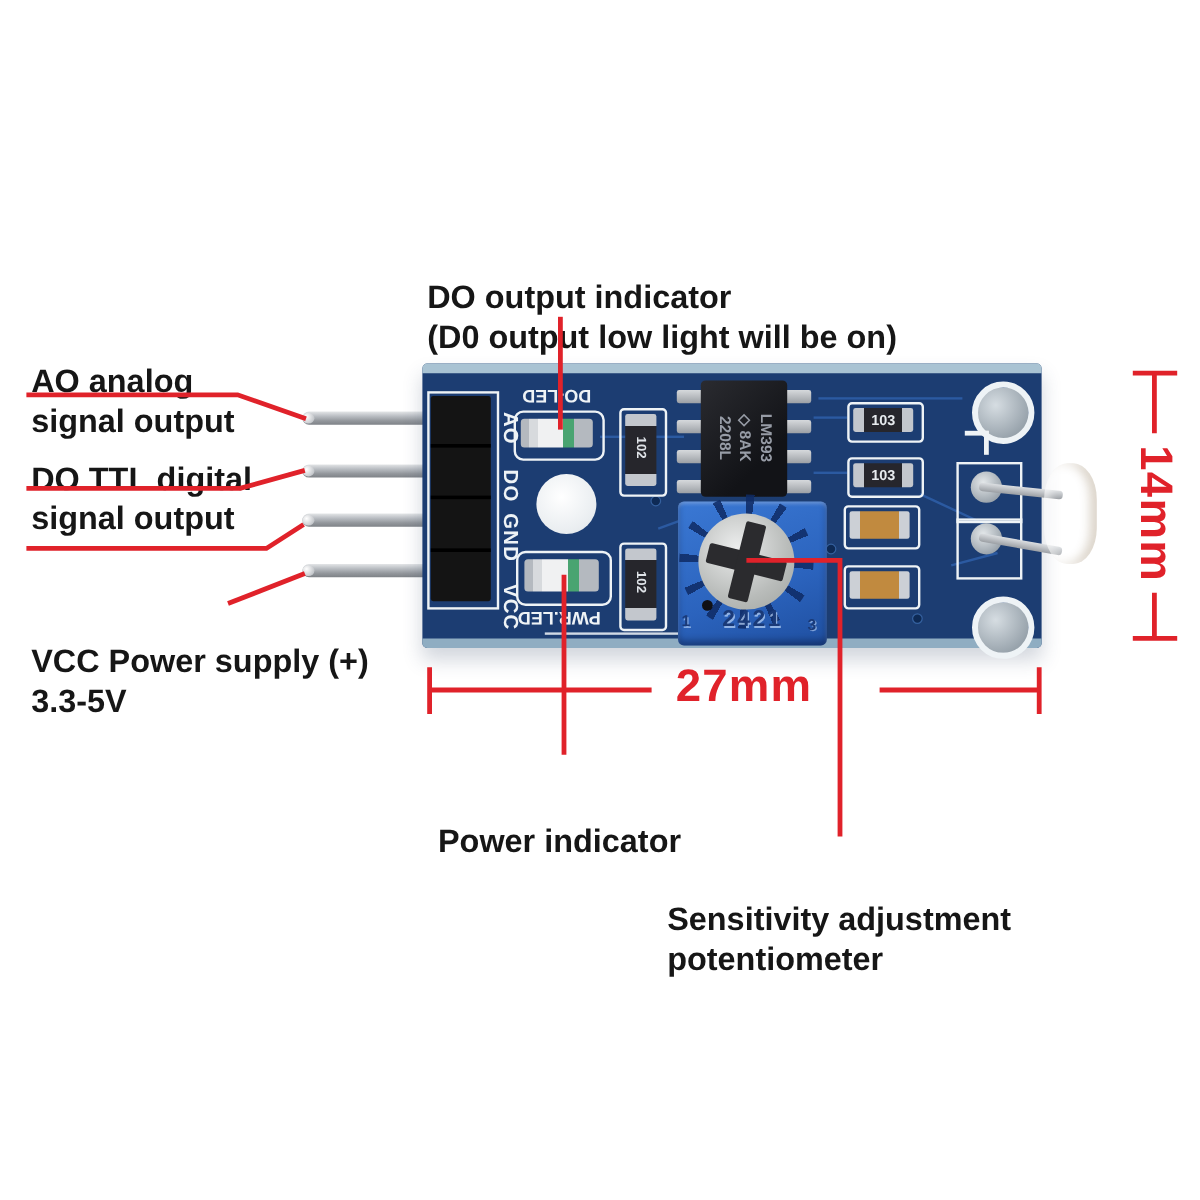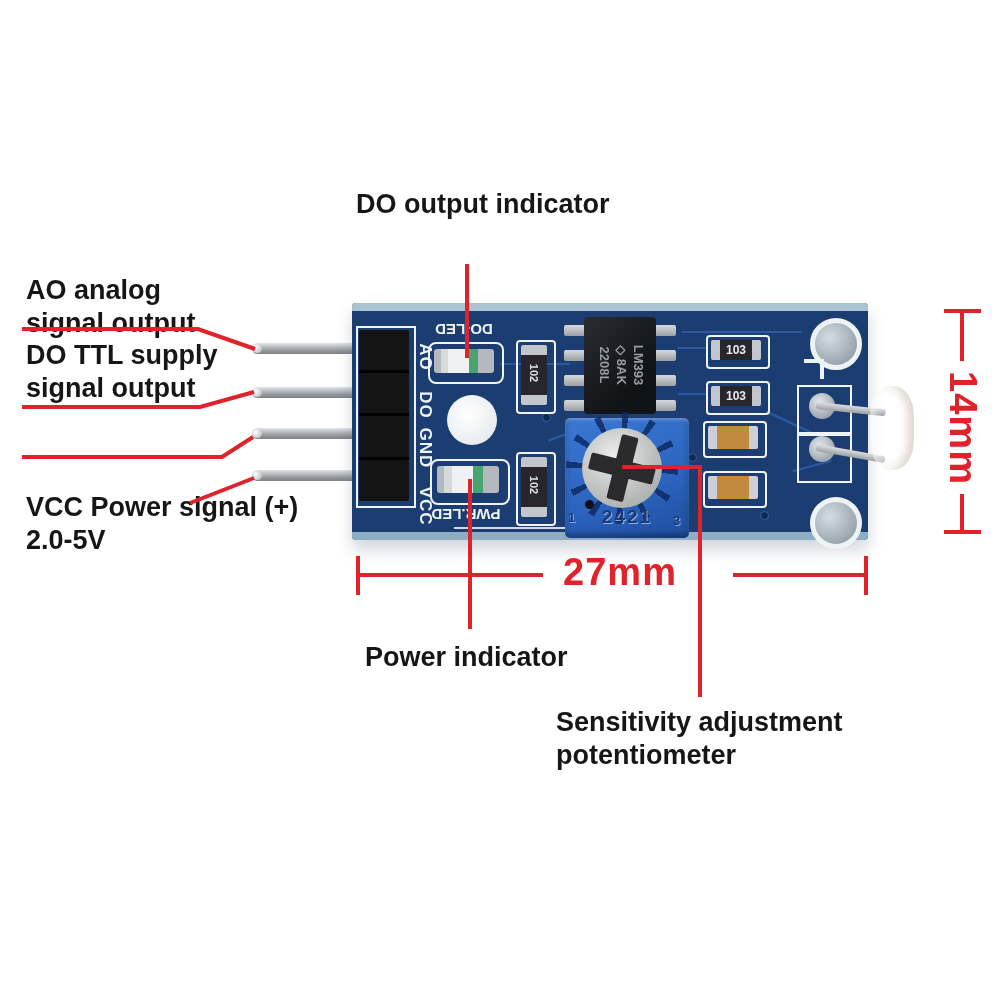--- a/index.html
+++ b/index.html
@@ -1,19 +1,19 @@
 <!DOCTYPE html>
 <html><head>
 <meta charset="utf-8">
 <style>
   html,body{margin:0;padding:0;background:#ffffff;}
   .canvas{position:relative;width:1000px;height:1000px;background:#ffffff;overflow:hidden;
           font-family:"Liberation Sans",sans-serif;}
   
-  .lbl{position:absolute;color:#161616;font-weight:700;font-size:27px;line-height:33px;letter-spacing:0;}
+  .lbl{position:absolute;color:#161616;font-weight:700;font-size:27px;line-height:33px;letter-spacing:0;margin-top:44px;}
   .red-txt{position:absolute;color:#e0222a;font-weight:700;font-size:38px;letter-spacing:1px;}
   
   .pin{position:absolute;height:11px;border-radius:6px;
        background:linear-gradient(180deg,#e3e5e7 0%,#b9bdc2 35%,#93979c 70%,#7e8287 100%);}
   .pin::before{content:"";position:absolute;left:0;top:1px;width:10px;height:9px;border-radius:50%;
        background:radial-gradient(circle at 35% 35%,#ffffff,#c6c9cd 70%);}
   
   .board{position:absolute;left:352px;top:303px;width:516px;height:237px;background:#1c3d72;
          border-radius:4px;box-shadow:0 10px 16px rgba(50,70,100,.22);}
   .edge-top{position:absolute;left:0;top:0;width:516px;height:8px;background:#a9c3d3;border-radius:4px 4px 0 0;}
@@ -160,32 +160,33 @@
     <div class="pad" style="left:457px;top:90px;"></div>
     <div class="pad" style="left:457px;top:133px;"></div>
 
     <div class="lead" style="left:464px;top:99px;width:70px;transform:rotate(6deg);"></div>
     <div class="lead" style="left:464px;top:141px;width:70px;transform:rotate(10deg);"></div>
     <div class="ldr"></div>
   </div>
 
   <div class="lbl" style="left:356px;top:188px;">
     <div>DO output indicator</div>
-  </div>
-  <div class="lbl" style="left:26px;top:274px;">
+    <div>(D0 output low light will be on)</div>
+  </div>
+  <div class="lbl" style="left:26px;top:258px;">
     <div>AO analog</div>
     <div>signal output</div>
   </div>
   <div class="lbl" style="left:26px;top:339px;">
-    <div>DO TTL supply</div>
+    <div>DO TTL digital</div>
     <div>signal output</div>
   </div>
   <div class="lbl" style="left:26px;top:491px;">
-    <div>VCC Power signal (+)</div>
-    <div>2.0-5V</div>
+    <div>VCC Power supply (+)</div>
+    <div>3.3-5V</div>
   </div>
   <div class="lbl" style="left:556px;top:706px;">
     <div>Sensitivity adjustment</div>
     <div>potentiometer</div>
   </div>
   <div class="lbl" style="left:365px;top:641px;">Power indicator</div>
 
   <div class="red-txt" style="left:550px;top:551px;width:140px;text-align:center;">27mm</div>
   <div class="red-txt" style="left:893px;top:407px;width:140px;height:42px;text-align:center;transform:rotate(90deg);">14mm</div>
 

